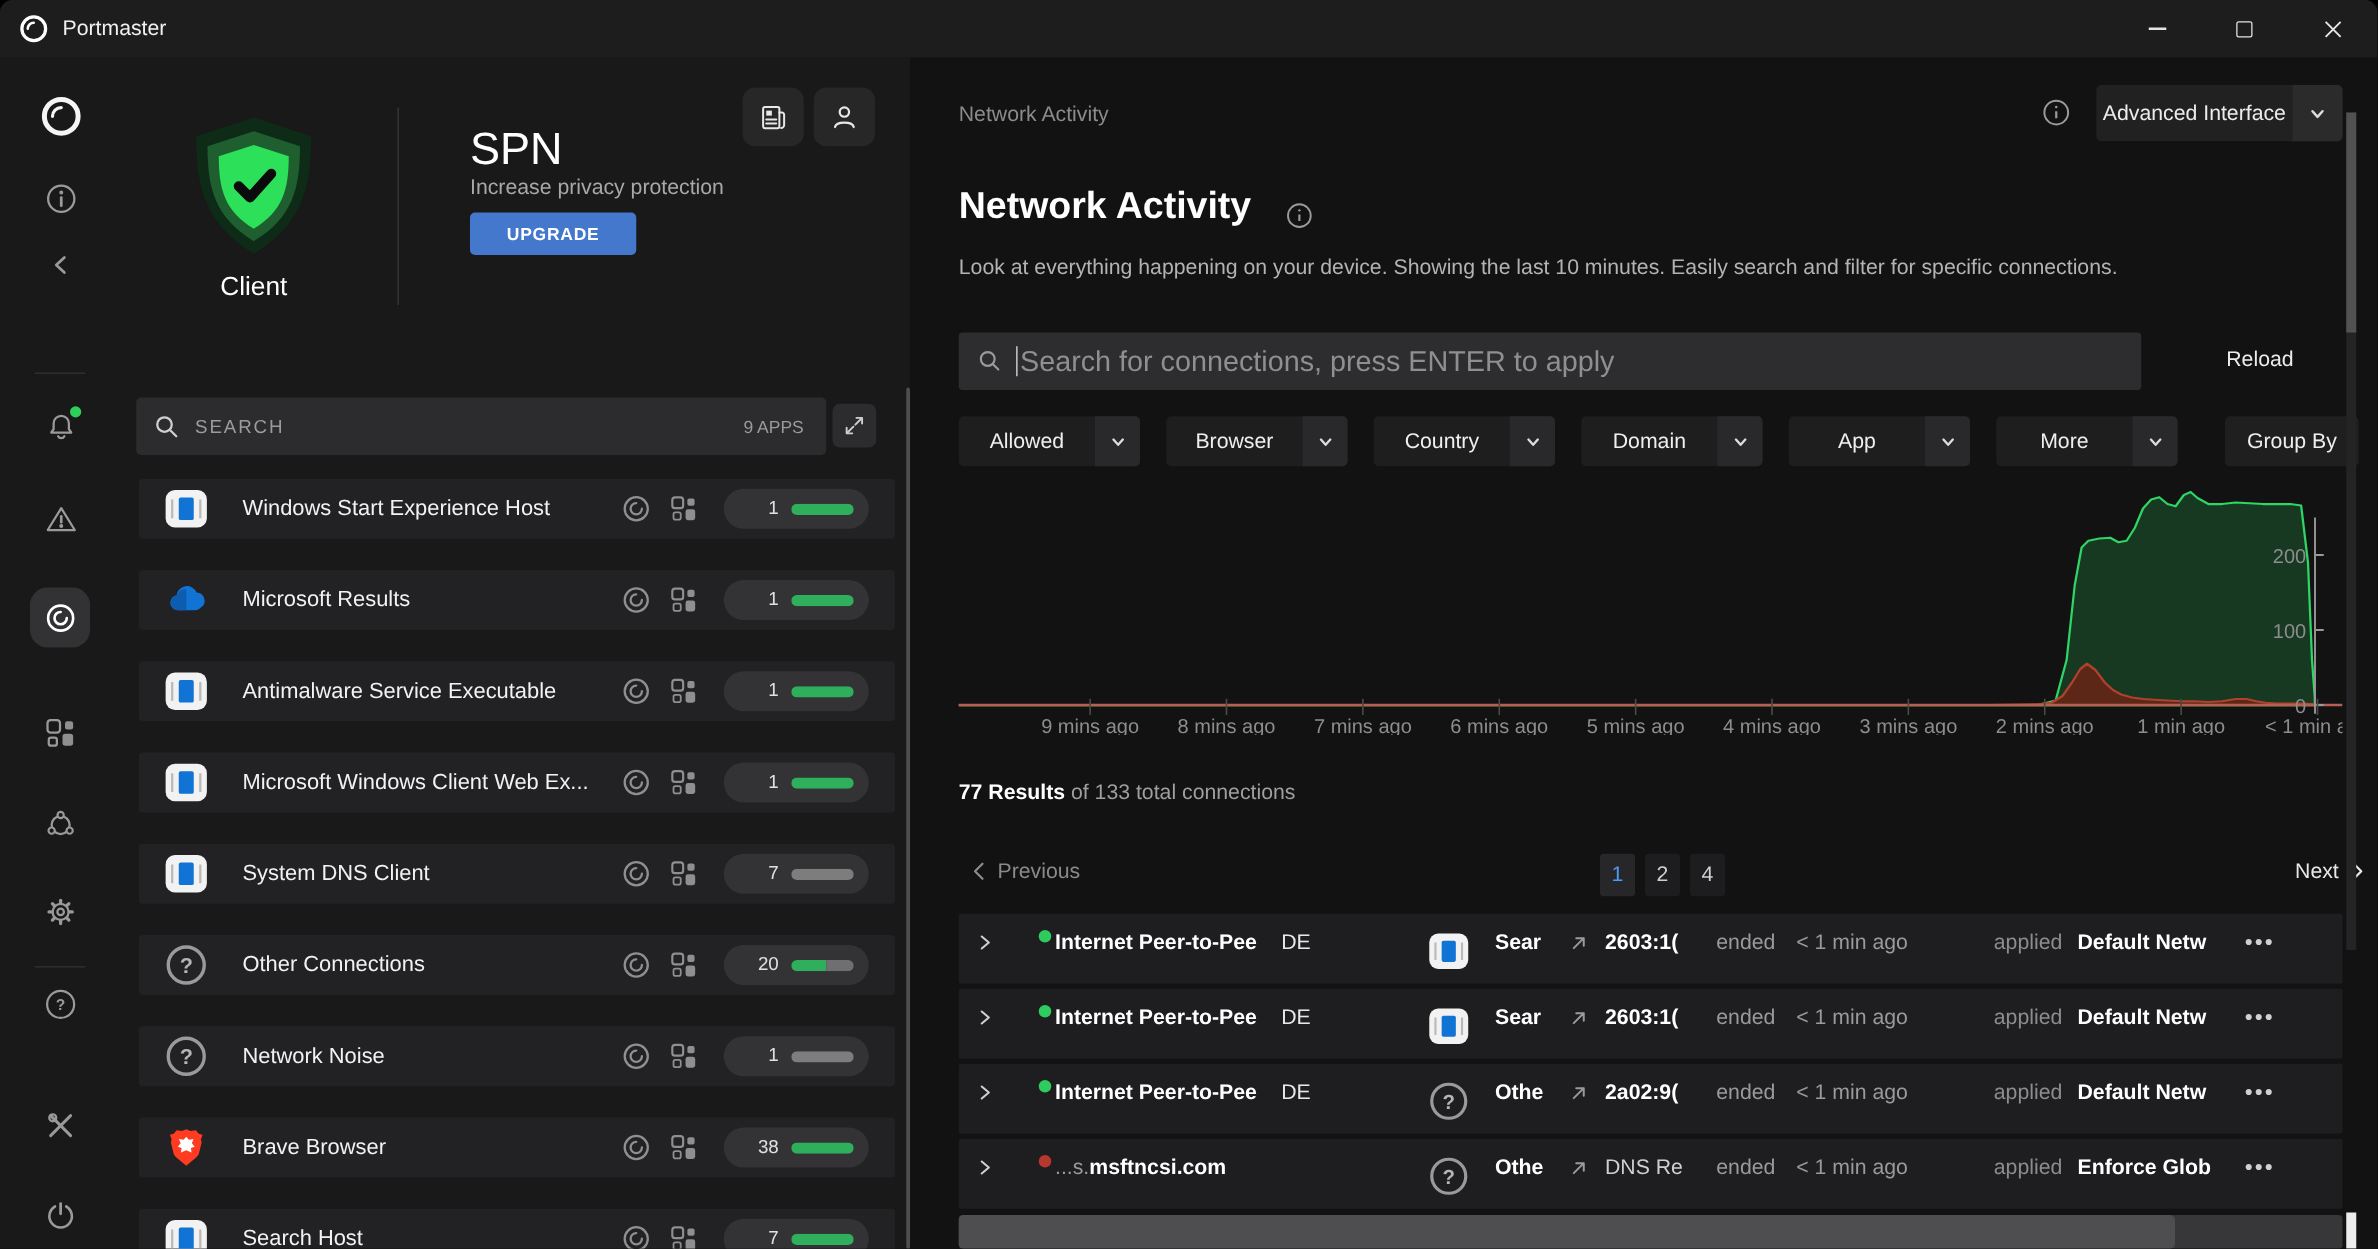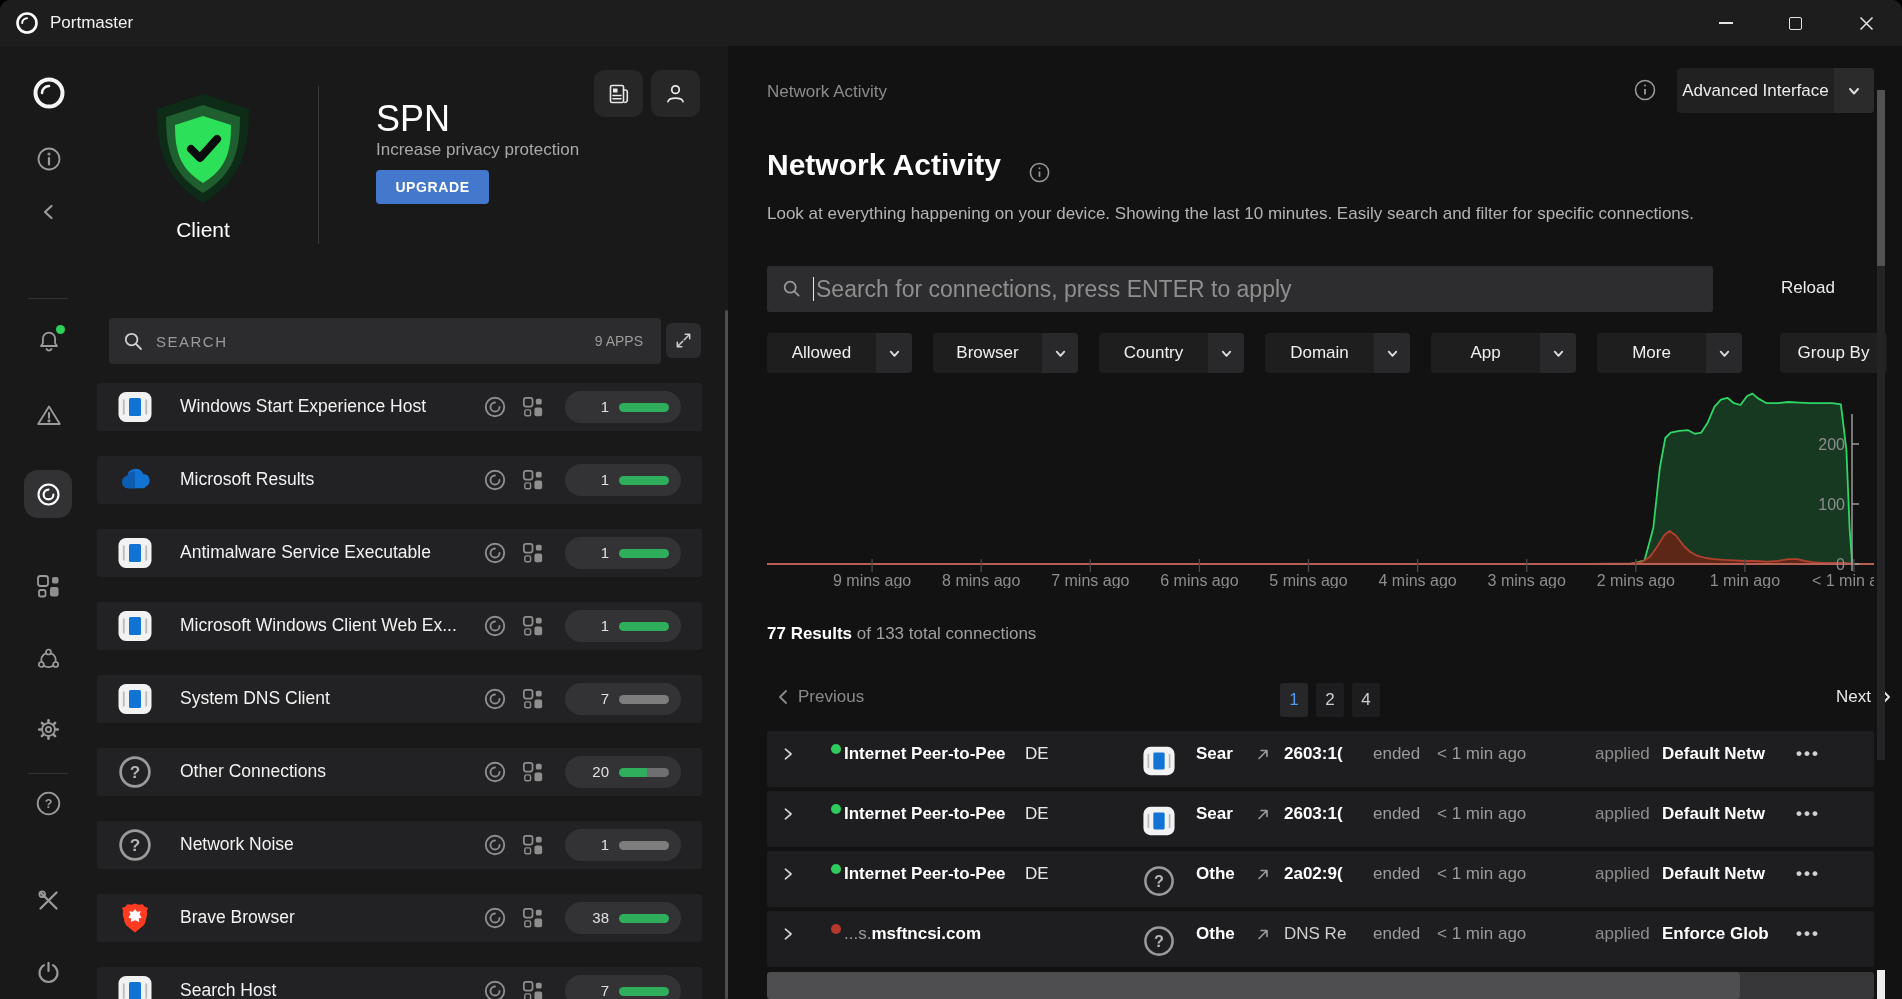--- a/index.html
+++ b/index.html
@@ -23,32 +23,32 @@
   .rail-active-bg { position:absolute; left:24px; width:48px; height:48px; background:#323234; border-radius:14px; }
   .bell-dot { position:absolute; width:9px; height:9px; border-radius:50%; background:#2ed158; right:32px; top:-2px; }
 
   
   .sidebar { position:absolute; left:97px; top:46px; width:631px; bottom:0; background:#191919; overflow:hidden; }
   .shield-wrap { position:absolute; left:46px; top:44px; width:120px; height:125px; }
   .secure-label { position:absolute; left:26px; top:172px; width:160px; text-align:center; font-size:21px; color:#fff; }
   .hdr-divider { position:absolute; left:221px; top:40px; width:1px; height:158px; background:#3a3a3a; }
   .spn-title { position:absolute; left:279px; top:52px; font-size:36px; color:#fff; }
   .spn-sub { position:absolute; left:279px; top:94px; font-size:17px; color:#a8a8a8; }
-  .upgrade-btn { position:absolute; left:279px; top:124px; width:113px; height:34px; background:#4478cc; border:none; border-radius:4px; color:#fff; font-size:14px; font-weight:bold; letter-spacing:.6px; cursor:pointer; font-family:inherit; }
+  .upgrade-btn { position:absolute; left:279px; top:124px; width:133px; height:34px; background:#4478cc; border:none; border-radius:4px; color:#fff; font-size:14px; font-weight:bold; letter-spacing:.6px; cursor:pointer; font-family:inherit; }
   .hdr-btn { position:absolute; top:24px; width:49px; height:47px; background:#272727; border-radius:10px; border:none; display:flex; align-items:center; justify-content:center; cursor:pointer; }
   .hdr-btn.news { left:497px; } .hdr-btn.account { left:554px; }
 
   .side-search { position:absolute; left:12px; top:272px; width:552px; height:46px; background:#2c2c2e; border-radius:4px; display:flex; align-items:center; }
   .side-search svg { margin-left:14px; }
   .side-search input { flex:1; background:transparent; border:none; outline:none; color:#86efac; font-size:15px; letter-spacing:1.5px; margin-left:12px; font-family:inherit; }
   .side-search input::placeholder { color:#9b9b9b; }
   .apps-count { font-size:14px; color:#9b9b9b; margin-right:18px; white-space:nowrap; }
   .expand-btn { position:absolute; left:569px; top:277px; width:35px; height:35px; background:#2c2c2e; border:none; border-radius:6px; display:flex; align-items:center; justify-content:center; cursor:pointer; }
 
-  .app-list { position:absolute; left:0; top:337px; width:605px; bottom:0; }
+  .app-list { position:absolute; left:14px; top:337px; width:605px; bottom:0; }
   .app-row { position:absolute; left:0; width:605px; height:48px; background:#222224; border-radius:3px; cursor:pointer; }
   .app-ic { position:absolute; left:20px; top:6px; width:36px; height:36px; }
   .app-ic svg { width:36px; height:36px; }
   .app-nm { position:absolute; left:83px; top:13px; font-size:17.5px; font-weight:500; color:#f2f2f2; white-space:nowrap; }
   .row-ic { position:absolute; top:11px; width:26px; height:26px; }
   .row-ic.spn { left:385px; } .row-ic.grid { left:423px; }
   .pill { position:absolute; left:468px; top:8px; width:116px; height:32px; background:#333335; border-radius:16px; }
   .pill .cnt { position:absolute; left:0; top:7px; width:44px; text-align:right; font-size:15px; color:#e0e0e0; }
   .pill .bar { position:absolute; left:54px; top:11.5px; width:50px; height:9px; border-radius:5px; overflow:hidden; display:flex; }
   .pill .fill { height:9px; } .pill .rest { height:9px; background:#6f6f71; }

